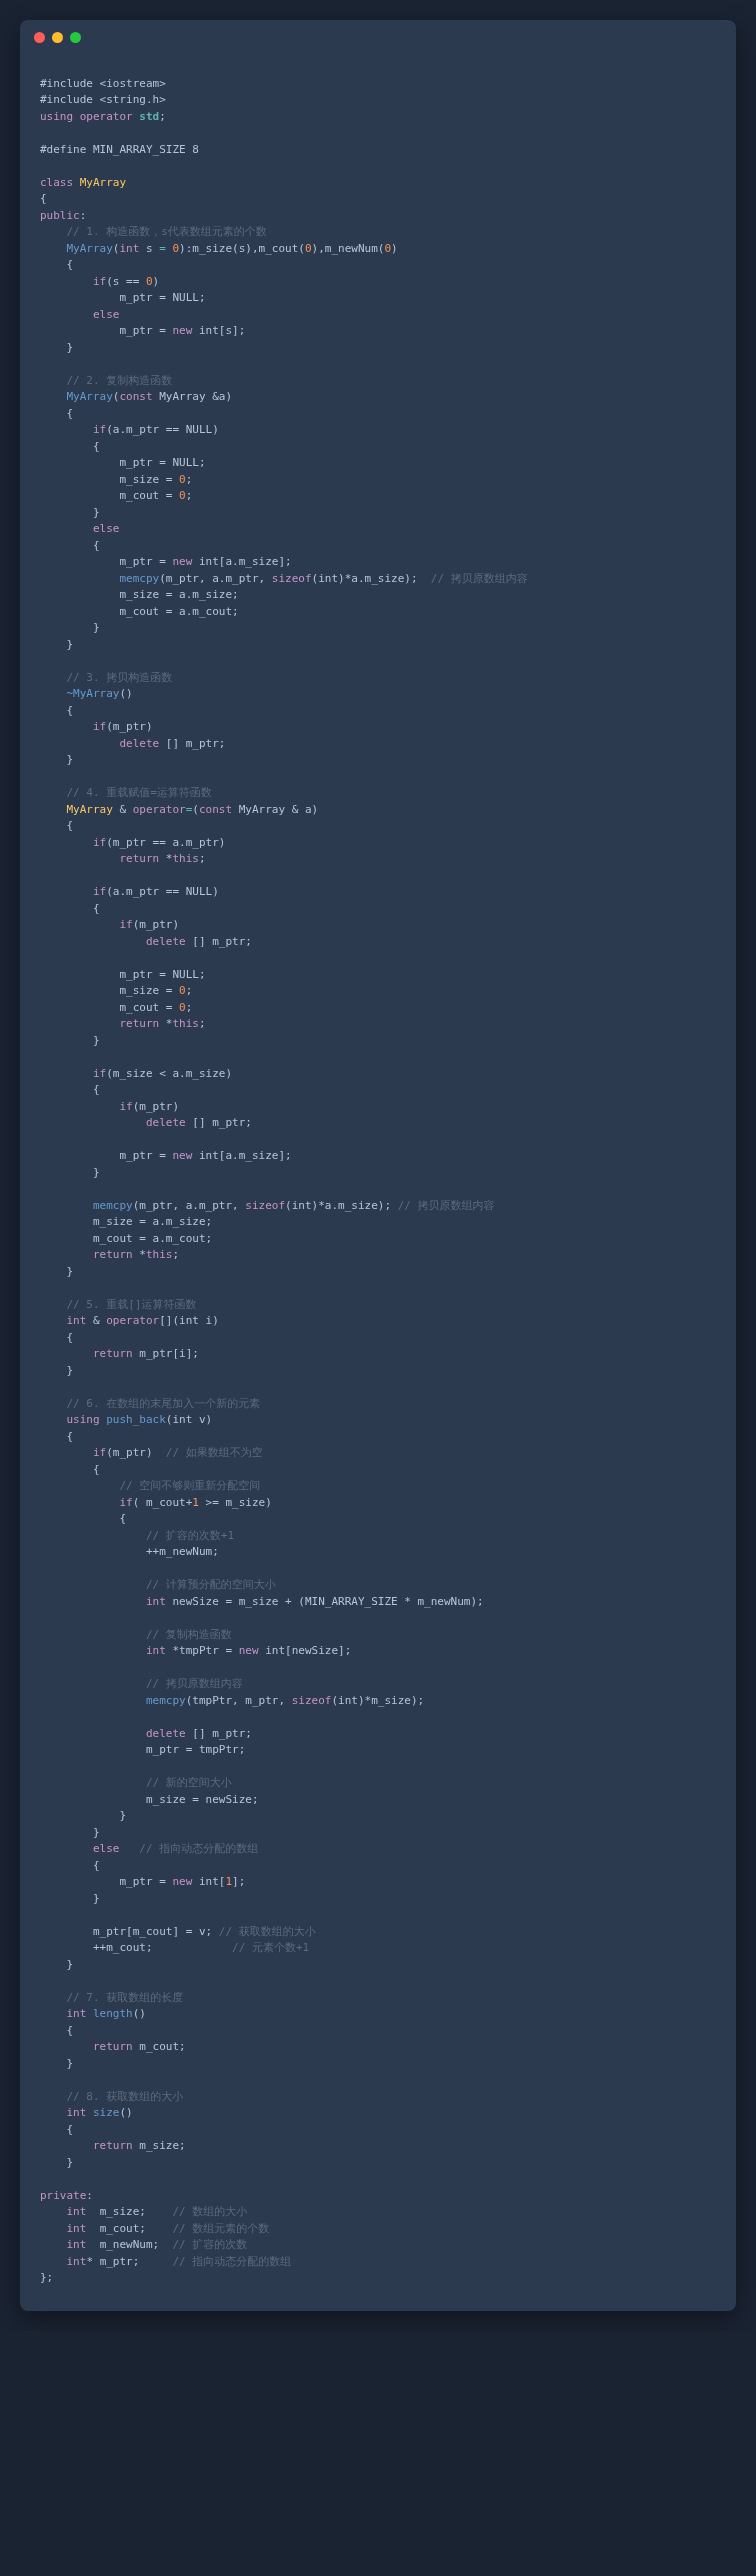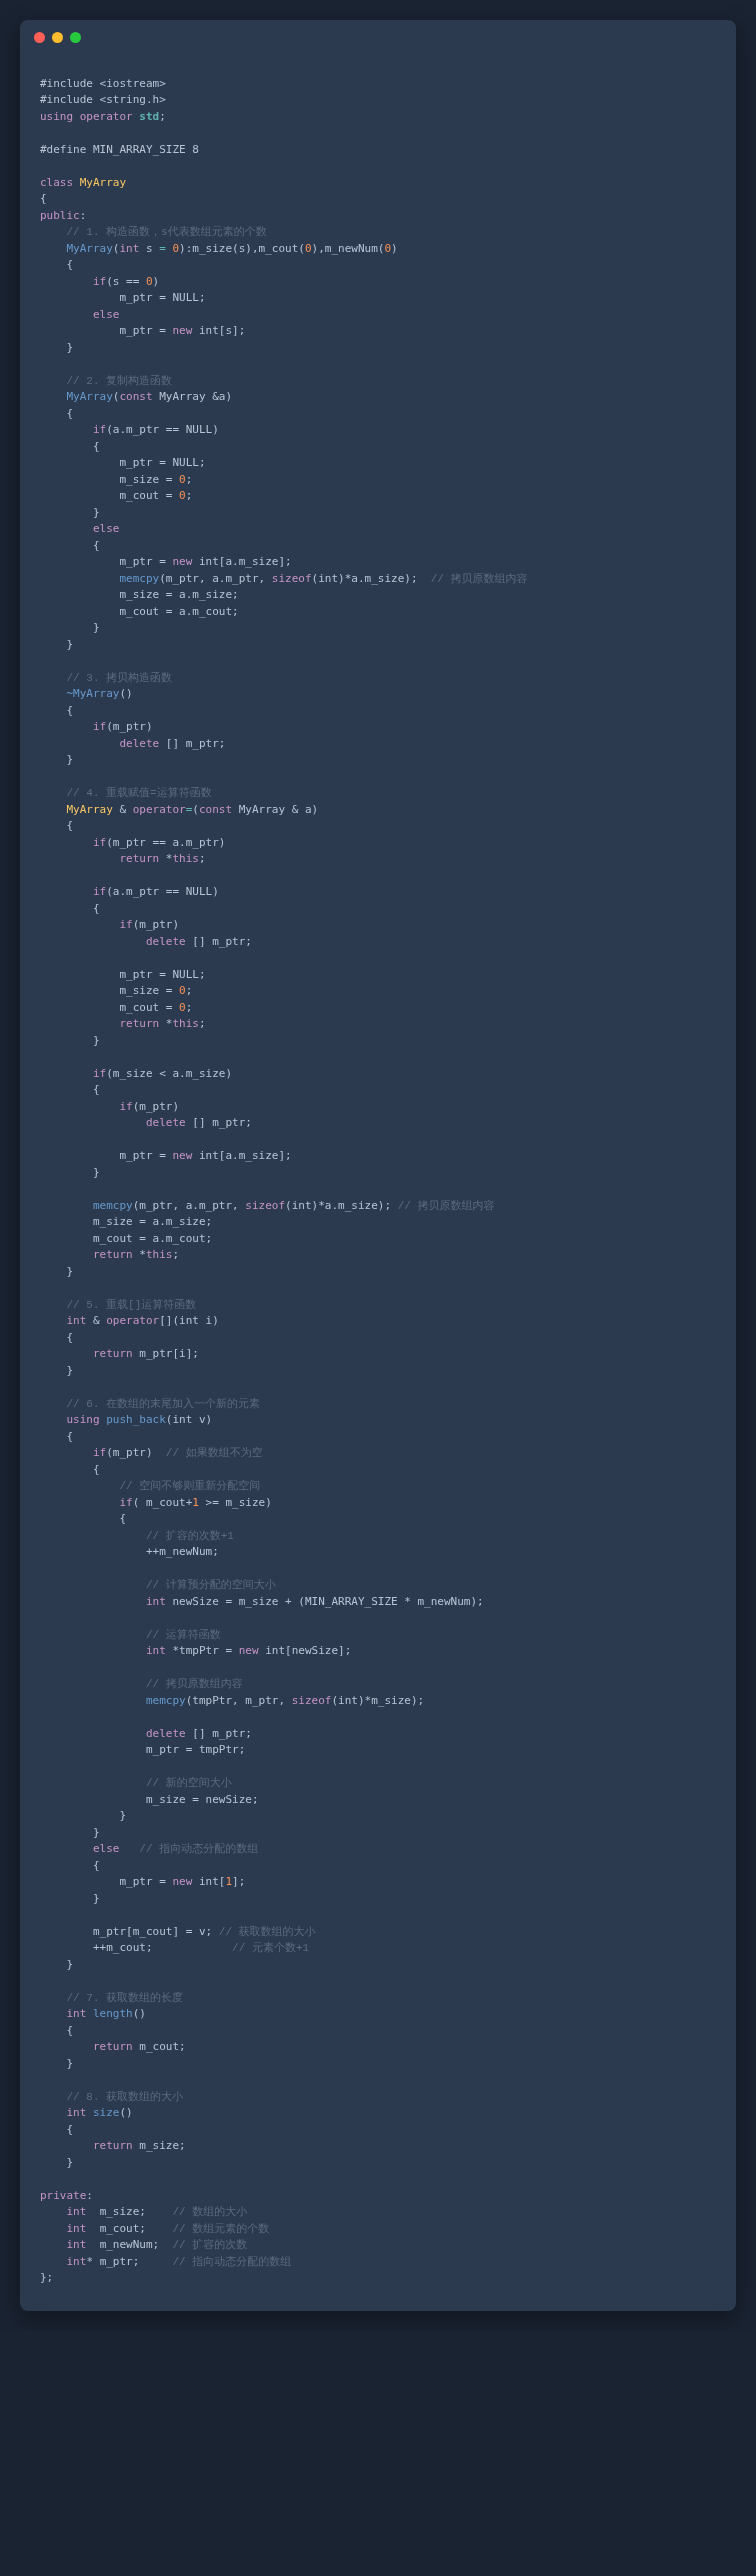--- a/index.html
+++ b/index.html
@@ -30,21 +30,21 @@
   padding: 8px 20px 24px;
   color: #b8c4d6;
   white-space: pre;
   overflow-x: auto;
 }
 .kw { color: #c594c5; }
 .type { color: #c594c5; }
 .num { color: #f99157; }
 .fn { color: #6699cc; }
 .cls { color: #fac863; }
-.cmt { color: #5c6b80; font-family: Liberation Mono, monospace; }
+.cmt { color: #5c6b80; }
 .op { color: #5fb3b3; }
 .def { color: #b8c4d6; }
 .ns { color: #5fb3b3; font-weight: bold; }
 </style>
 </head>
 <body>
 
 <div class="window">
   <div class="titlebar">
     <span class="dot dot-r"></span>
@@ -139,21 +139,21 @@
         <span>{</span>
             <span class="cmt">// 空间不够则重新分配空间</span>
             <span class="kw">if</span><span>( m_cout+</span><span class="num">1</span><span> &gt;= m_size)</span>
             <span>{</span>
                 <span class="cmt">// 扩容的次数+1</span>
                 <span>++m_newNum;</span>
 
                 <span class="cmt">// 计算预分配的空间大小</span>
                 <span class="type">int</span><span> newSize = m_size + (MIN_ARRAY_SIZE * m_newNum);</span>
 
-                <span class="cmt">// 运算符函数</span>
+                <span class="cmt">// 复制构造函数</span>
                 <span class="type">int</span><span> *tmpPtr = </span><span class="kw">new</span><span> int[newSize];</span>
 
                 <span class="cmt">// 拷贝原数组内容</span>
                 <span class="fn">memcpy</span><span>(tmpPtr, m_ptr, </span><span class="kw">sizeof</span><span>(int)</span><span>*m_size);</span>
 
                 <span class="kw">delete</span><span> [] m_ptr;</span>
                 <span>m_ptr</span><span> = tmpPtr;</span>
 
                 <span class="cmt">// 新的空间大小</span>
                 <span>m_size</span><span> = newSize;</span>

